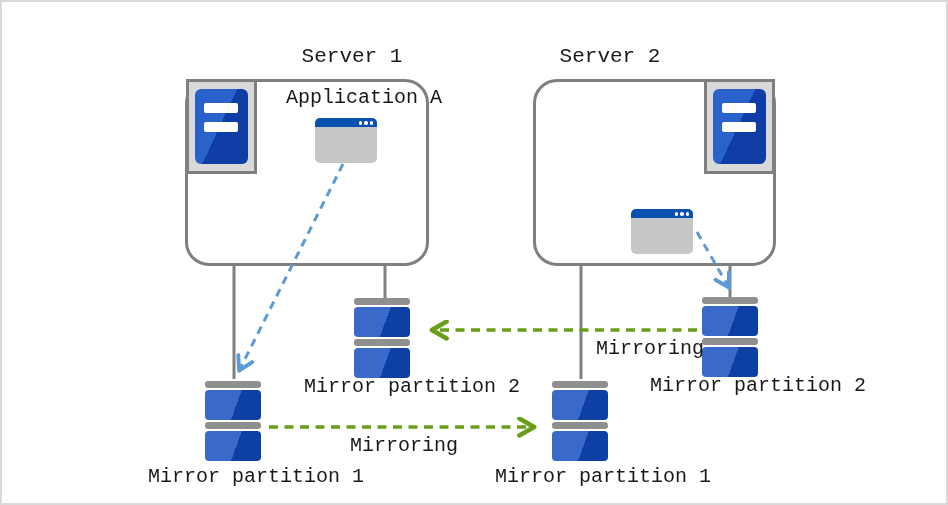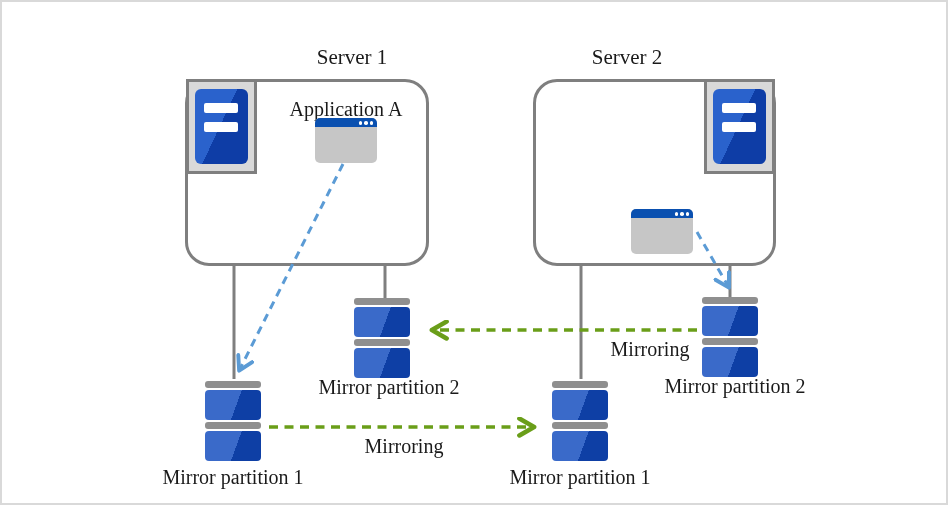--- a/index.html
+++ b/index.html
@@ -2,21 +2,21 @@
 <html><head>
 <meta charset="utf-8">
 <style>
   html,body{margin:0;padding:0;background:#ffffff;}
   .canvas{
     position:relative;
     width:948px;height:505px;
     background:#ffffff;
     border:2px solid #d9d9d9;
     box-sizing:border-box;
-    font-family:Liberation Serif, serif;
+    font-family:Liberation Mono, monospace;
     color:#1a1a1a;
     overflow:hidden;
   }
   .label{
     position:absolute;
     text-align:center;
     font-size:20px;
     line-height:22px;
     white-space:nowrap;
   }
@@ -76,21 +76,21 @@
     background:linear-gradient(110deg,#3a6ac9 55%,#0e3fa5 55%);}
   .disk .mid{height:7px;background:#8f8f8f;border-radius:3px;margin:2px 0;}
   svg.overlay{position:absolute;left:0;top:0;pointer-events:none;}
 </style>
 </head>
 <body>
 
 <div class="canvas">
 
   <div class="label server-title" style="left:280px;top:44px;width:140px;">Server 1</div>
-  <div class="label server-title" style="left:555px;top:44px;width:140px;">Server 2</div>
+  <div class="label server-title" style="left:538px;top:44px;width:140px;">Server 2</div>
 
   <div class="server-box" style="left:183px;top:77px;width:244px;height:187px;"></div>
   <div class="server-box" style="left:531px;top:77px;width:243px;height:187px;"></div>
 
   <svg class="overlay" width="948" height="505" viewBox="0 0 948 505">
     <defs>
       <marker id="arrow-blue" viewBox="0 0 10 10" refX="7" refY="5" markerWidth="6.5" markerHeight="6.5" orient="auto">
         <path d="M1,1 L8,5 L1,9" fill="none" stroke="#5b9bd5" stroke-width="2" stroke-linecap="round" stroke-linejoin="round"></path>
       </marker>
       <marker id="arrow-green" viewBox="0 0 10 10" refX="7" refY="5" markerWidth="6" markerHeight="6" orient="auto">
@@ -117,21 +117,21 @@
     </div>
   </div>
 
   <div class="tower-frame" style="left:702px;top:77px;">
     <div class="tower">
       <span class="bar b1"></span>
       <span class="bar b2"></span>
     </div>
   </div>
 
-  <div class="label" style="left:284px;top:96px;width:120px;">Application A</div>
+  <div class="label" style="left:284px;top:85px;width:120px;">Application A</div>
   <div class="appwin" style="left:313px;top:116px;">
     <div class="titlebar"></div>
     <div class="dots">
         <i></i>
         <i></i>
         <i></i>
       </div>
   </div>
 
   <div class="appwin" style="left:629px;top:207px;">

